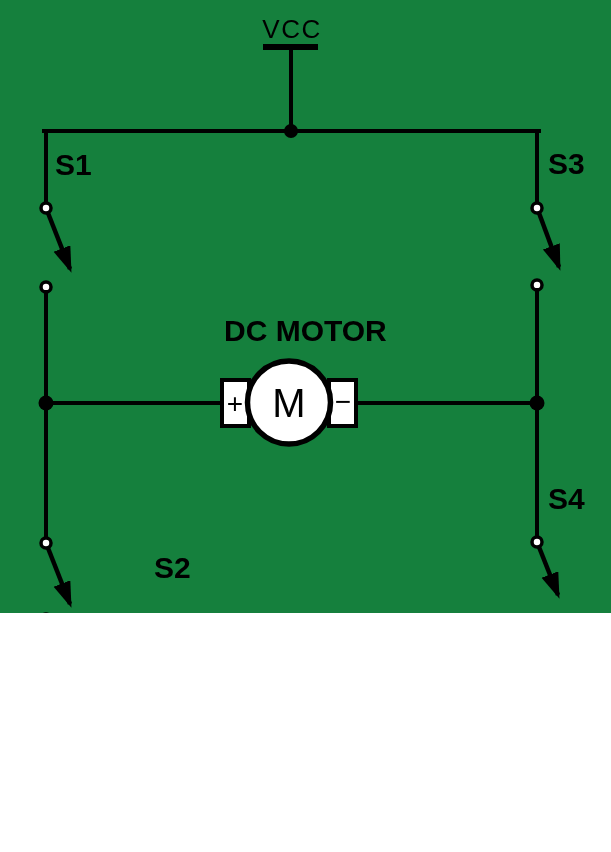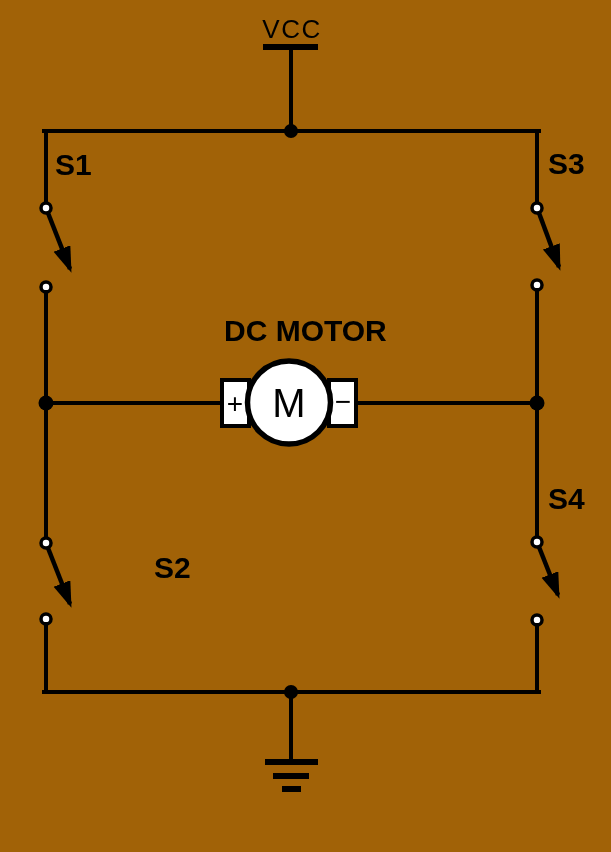--- a/index.html
+++ b/index.html
@@ -3,23 +3,23 @@
 <meta charset="utf-8">
 <title>H-bridge DC Motor Circuit</title>
 <style>
   html, body {
     margin: 0;
     padding: 0;
     background: #ffffff;
   }
   .canvas {
     width: 611px;
-    height: 852px;
+    height: 613px;
     position: relative;
-    background: #a16207;
+    background: #15803d;
     font-family: "Liberation Sans", sans-serif;
   }
   svg { display: block; }
   .wire {
     stroke: #000000;
     stroke-width: 4;
     stroke-linecap: square;
     fill: none;
   }
   .bar {

